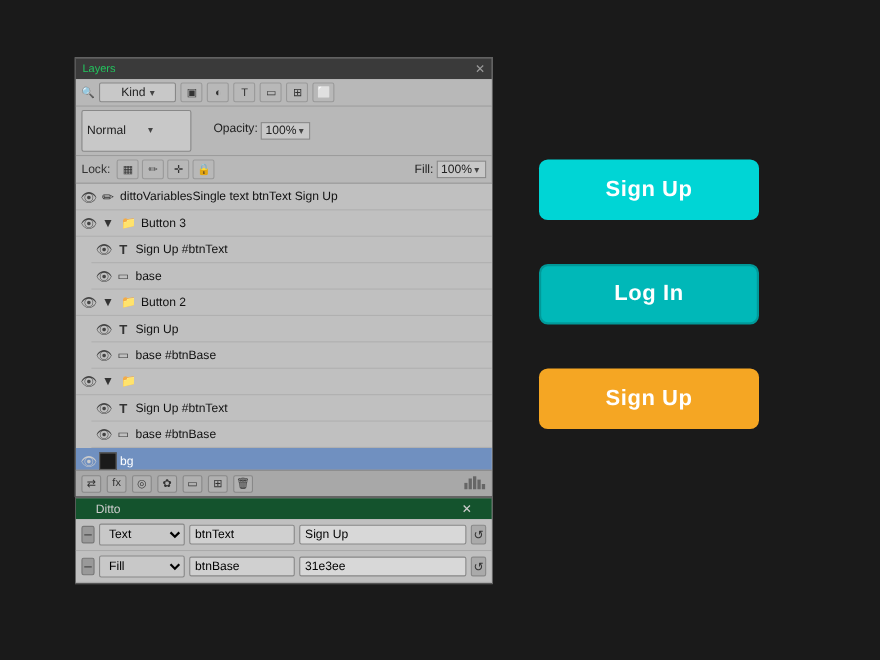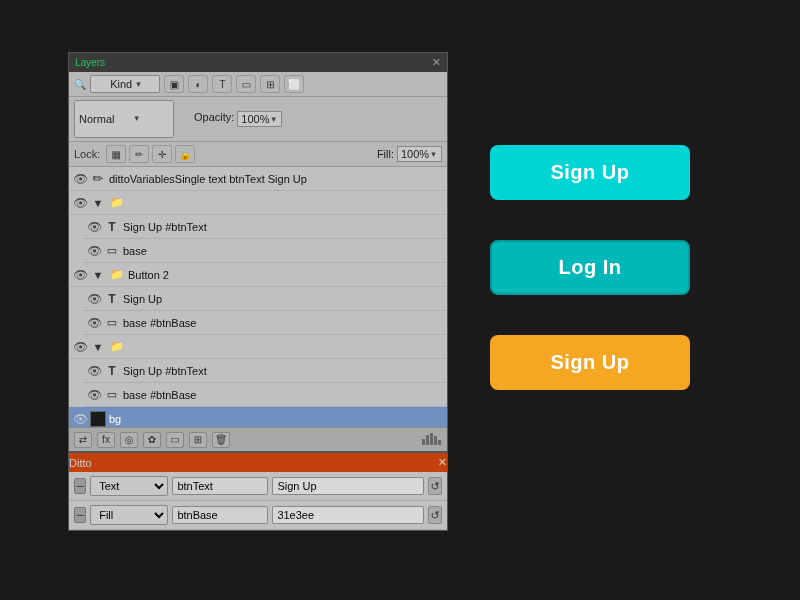--- a/index.html
+++ b/index.html
@@ -182,26 +182,26 @@
     .ditto-panel {
       position: absolute;
       left: 68px;
       top: 452px;
       width: 380px;
       background: #b8b8b8;
       border: 1px solid #555;
     }
 
     .ditto-header {
-      background: #c2410c;
+      background: #14532d;
       color: #ccc;
       display: flex;
       justify-content: space-between;
       align-items: center;
-      padding: 3px 0;
+      padding: 3px 18px;
       font-size: 11px;
     }
 
     .ditto-row {
       display: flex;
       align-items: center;
       padding: 4px 5px;
       gap: 4px;
       border-bottom: 1px solid #aaa;
       background: #c0c0c0;
@@ -355,20 +355,21 @@
     <div class="layer-item">
       <span class="eye-icon">👁</span>
       <span class="layer-icon" style="font-size:13px;">✏</span>
       <span class="layer-name">dittoVariablesSingle text btnText Sign Up</span>
     </div>
 
     <div class="layer-item">
       <span class="eye-icon">👁</span>
       <span class="layer-icon">▼</span>
       <span class="layer-icon">📁</span>
+      <span class="layer-name">Button 3</span>
     </div>
 
     <div class="layer-item indent1">
       <span class="eye-icon">👁</span>
       <span class="layer-icon" style="font-weight:bold;font-size:12px;">T</span>
       <span class="layer-name">Sign Up #btnText</span>
     </div>
 
     <div class="layer-item indent1">
       <span class="eye-icon">👁</span>

